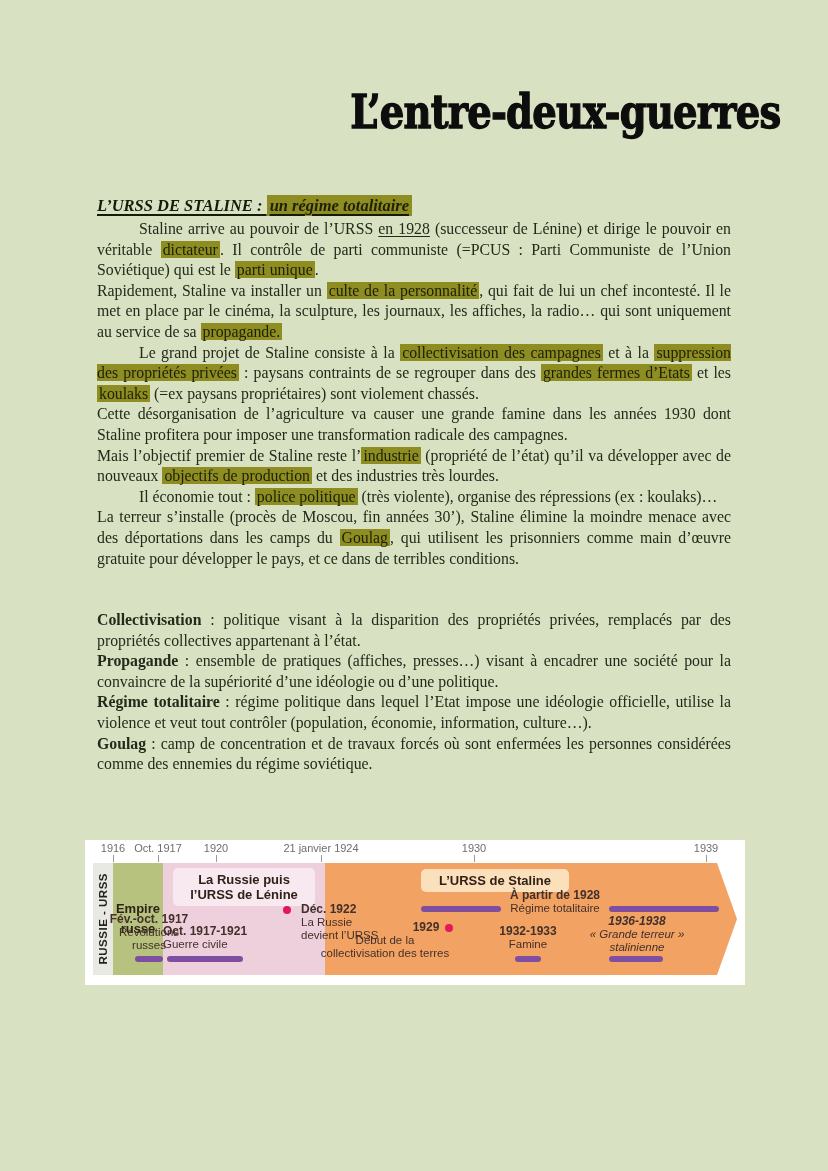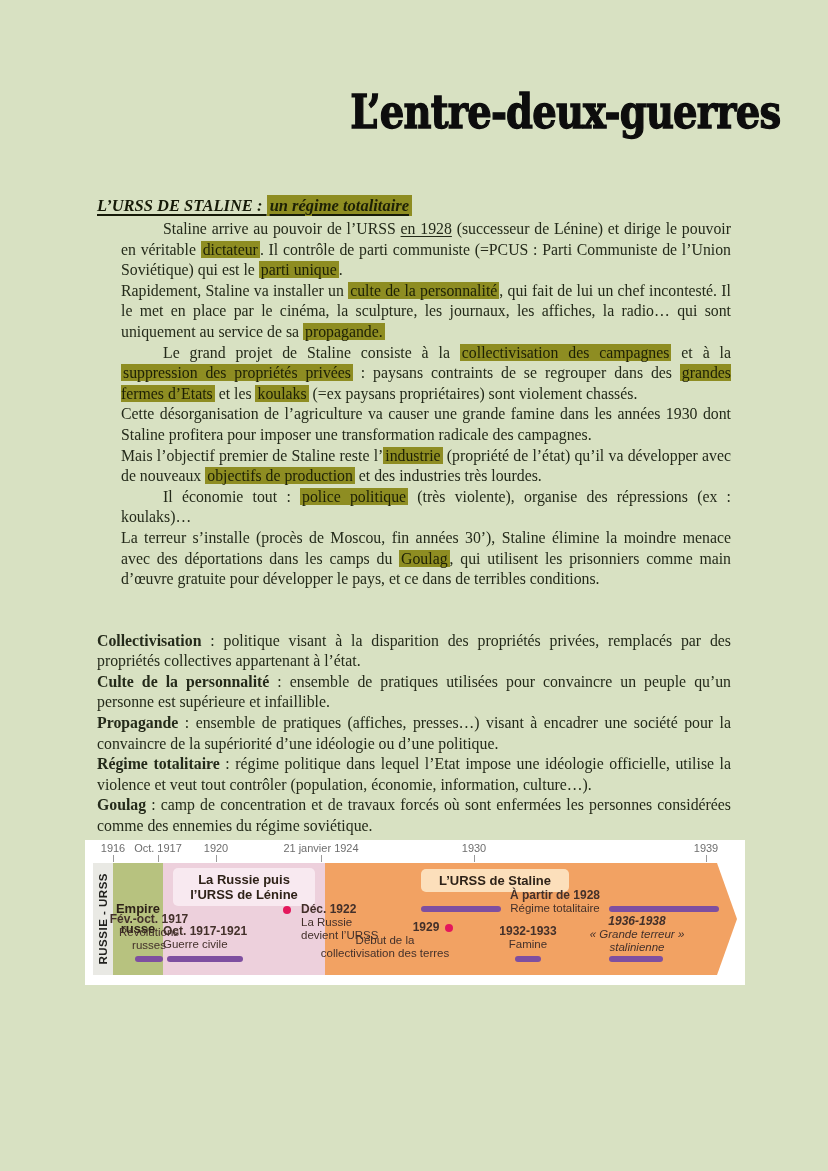--- a/index.html
+++ b/index.html
@@ -28,21 +28,21 @@
     white-space:nowrap;
   }
   
   .content{position:absolute; left:97px; top:196px; width:634px;}
   .heading{
     font-size:16.5px; font-weight:700; font-style:italic;
     text-decoration:underline; text-decoration-thickness:1.5px; text-underline-offset:3px;
     margin-bottom:3px; color:#161a08;
   }
   .heading .hl{padding:1px 3px;}
-  .para{font-size:15.8px; line-height:20.6px; text-align:justify;margin-left:24px;}
+  .para{font-size:15.8px; line-height:20.6px; text-align:justify;}
   .para.indent{text-indent:42px;}
   .hl{background:var(--highlight); color:var(--highlight_ink); padding:0 2px;}
   .ul{text-decoration:underline; text-underline-offset:2px;}
   .defs{margin-top:41px;}
   .def{font-size:15.8px; line-height:20.6px; text-align:justify;}
   .def .term{font-weight:700;}
   
   .timeline{
     position:absolute; left:85px; top:840px; width:660px; height:145px;
     background:var(--tl_white);
@@ -96,21 +96,20 @@
         <div class="para"><span>Rapidement, Staline va installer un </span><span class="hl">culte de la personnalité</span><span>, qui fait de lui un chef incontesté. Il le met en place par le cinéma, la sculpture, les journaux, les affiches, la radio… qui sont uniquement au service de sa </span><span class="hl">propagande.</span></div>
         <div class="para indent"><span>Le grand projet de Staline consiste à la </span><span class="hl">collectivisation des campagnes</span><span> et à la </span><span class="hl">suppression des propriétés privées</span><span> : paysans contraints de se regrouper dans des </span><span class="hl">grandes fermes d’Etats</span><span> et les </span><span class="hl">koulaks</span><span> (=ex paysans propriétaires) sont violement chassés.</span></div>
         <div class="para"><span>Cette désorganisation de l’agriculture va causer une grande famine dans les années 1930 dont Staline profitera pour imposer une transformation radicale des campagnes.</span></div>
         <div class="para"><span>Mais l’objectif premier de Staline reste l’</span><span class="hl">industrie</span><span> (propriété de l’état) qu’il va développer avec de nouveaux </span><span class="hl">objectifs de production</span><span> et des industries très lourdes.</span></div>
         <div class="para indent"><span>Il économie tout : </span><span class="hl">police politique</span><span> (très violente), organise des répressions (ex : koulaks)…</span></div>
         <div class="para"><span>La terreur s’installe (procès de Moscou, fin années 30’), Staline élimine la moindre menace avec des déportations dans les camps du </span><span class="hl">Goulag</span><span>, qui utilisent les prisonniers comme main d’œuvre gratuite pour développer le pays, et ce dans de terribles conditions.</span></div>
       </div>
 
     <div class="defs" id="definitions">
         <div class="def"><span class="term">Collectivisation</span><span> : politique visant à la disparition des propriétés privées, remplacés par des propriétés collectives appartenant à l’état.</span></div>
-        <div class="def"><span class="term">Culte de la personnalité</span><span> : ensemble de pratiques utilisées pour convaincre un peuple qu’un personne est supérieure et infaillible.</span></div>
         <div class="def"><span class="term">Propagande</span><span> : ensemble de pratiques (affiches, presses…) visant à encadrer une société pour la convaincre de la supériorité d’une idéologie ou d’une politique.</span></div>
         <div class="def"><span class="term">Régime totalitaire</span><span> : régime politique dans lequel l’Etat impose une idéologie officielle, utilise la violence et veut tout contrôler (population, économie, information, culture…).</span></div>
         <div class="def"><span class="term">Goulag</span><span> : camp de concentration et de travaux forcés où sont enfermées les personnes considérées comme des ennemies du régime soviétique.</span></div>
       </div>
   </div>
 
   <div class="timeline">
     <div class="tl-axis" id="tl-axis">
         <div class="tl-axis-label" style="left: 28px;">1916</div>
         <div class="tl-tick" style="left: 28px;"></div>

